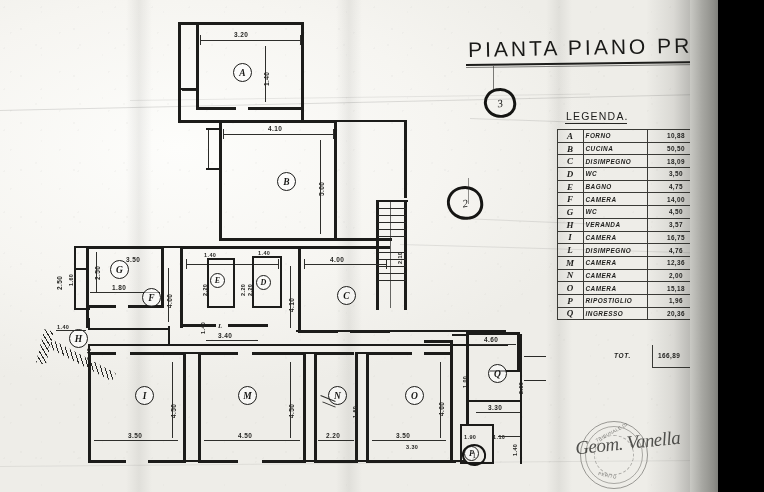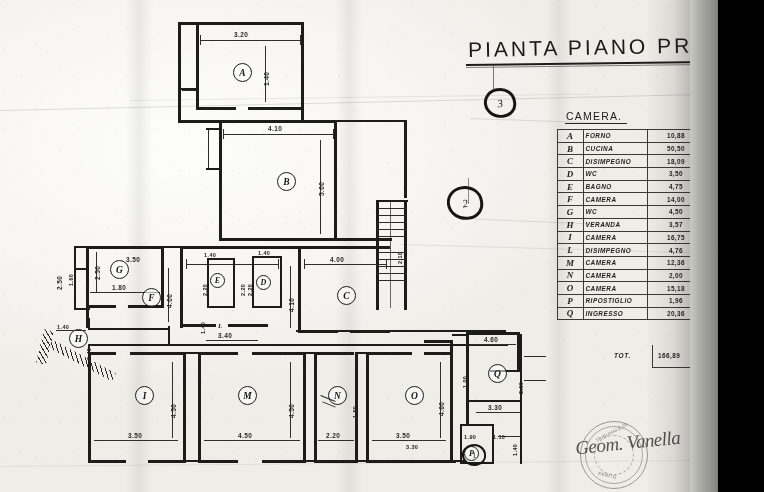--- a/index.html
+++ b/index.html
@@ -112,21 +112,21 @@
   <div class="title-rule"></div>
   <div class="title-rule2"></div>
 
   <div class="hmark" style="left:484px;top:88px;width:26px;height:24px">3</div>
   <div class="hmark" style="left:447px;top:186px;width:30px;height:28px">2</div>
   <div class="crease" style="left:470px;top:118px;width:150px;height:1px;transform:rotate(2deg);opacity:.45"></div>
   <div class="crease" style="left:460px;top:218px;width:150px;height:1px;transform:rotate(2.4deg);opacity:.4"></div>
   <div class="wl" style="left:493px;top:66px;width:1px;height:24px;opacity:.6"></div>
   <div class="wl" style="left:468px;top:178px;width:1px;height:26px;opacity:.5"></div>
 
-  <div class="legend-title">CAMERA.</div>
+  <div class="legend-title">LEGENDA.</div>
   <div class="legend-title-ul"></div>
   <table class="ltab">
     <tbody id="legend-body">
         <tr>
           <td class="k">A</td>
           <td class="n">FORNO</td>
           <td class="v">10,88</td>
         </tr>
         <tr>
           <td class="k">B</td>

